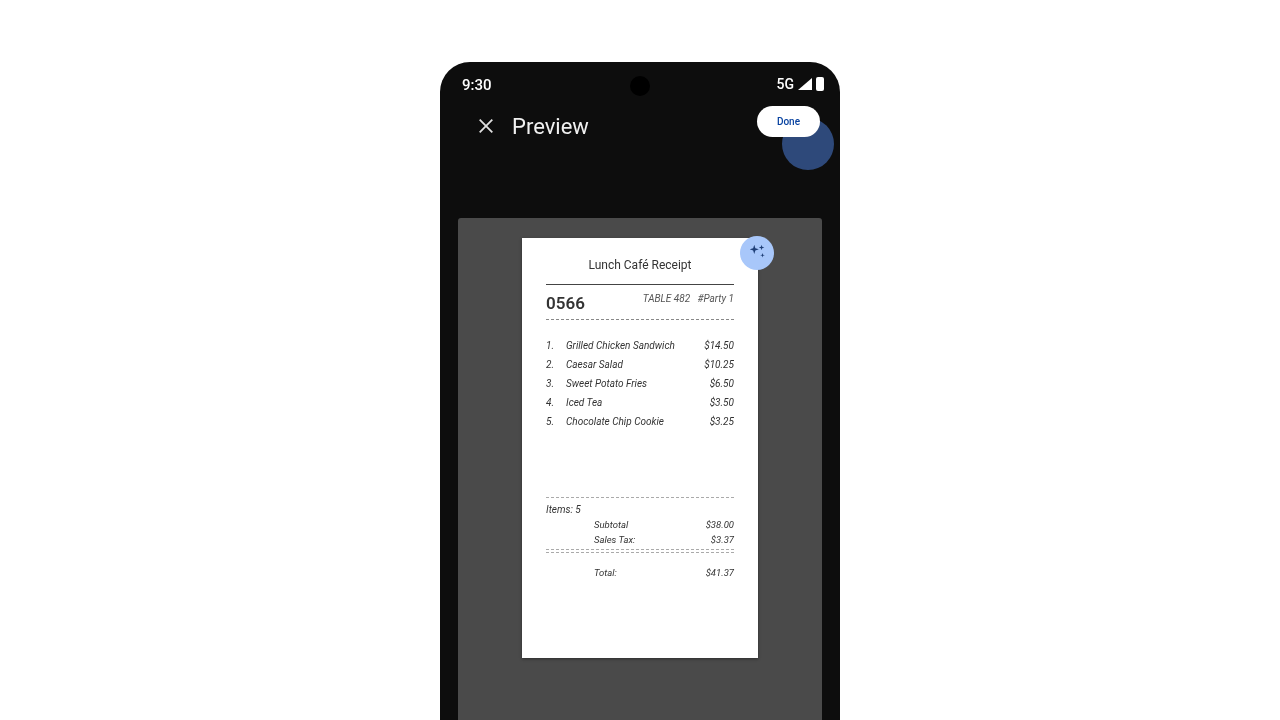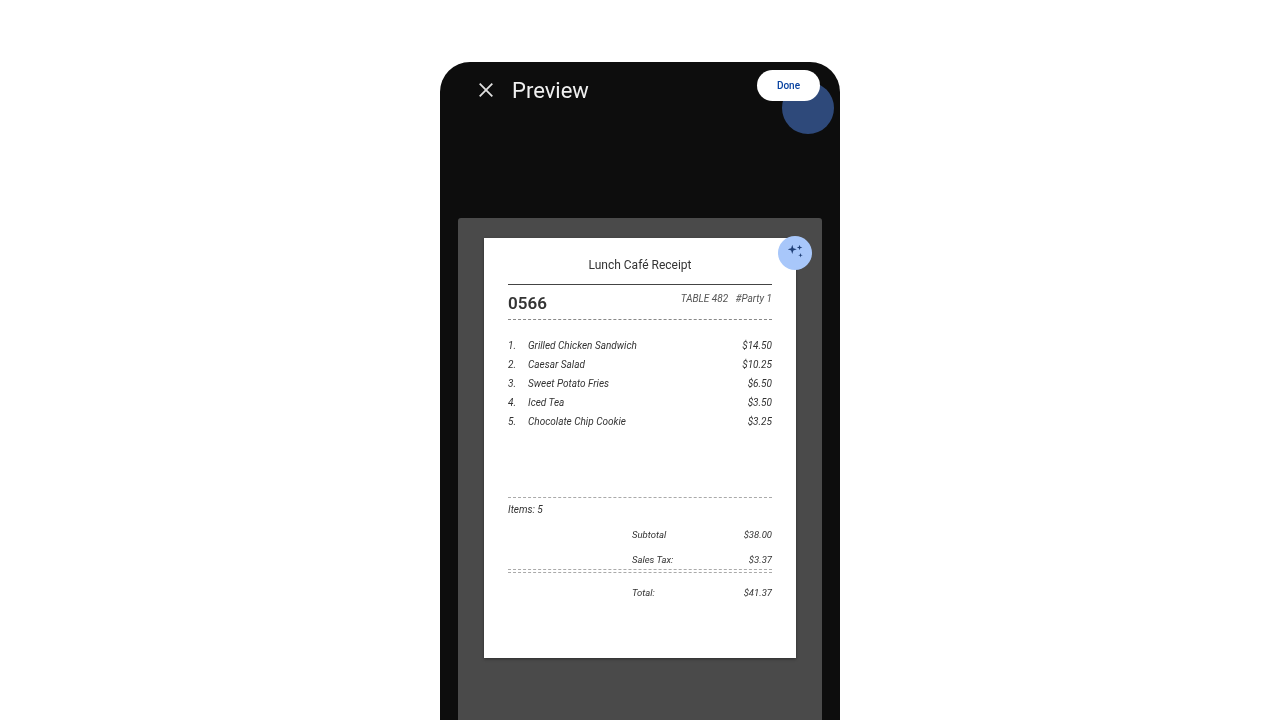--- a/index.html
+++ b/index.html
@@ -10,48 +10,57 @@
 .net{position:absolute;right:16px;top:14px;display:flex;align-items:center;gap:4px;font-size:14px}
 .tri{width:0;height:0;border-style:solid;border-width:0 0 12px 14px;border-color:transparent transparent #fff transparent}
 .bat{width:8px;height:14px;background:#fff;border-radius:2px}
 .hdr{position:relative;height:56px;display:flex;align-items:center;padding:0 32px;color:#fff}
 .x{width:28px;height:28px;display:flex;align-items:center;justify-content:center;cursor:pointer}
 .x svg{width:18px;height:18px;stroke:#e0e0e0;stroke-width:2}
 .title{font-size:22px;font-weight:400;margin-left:12px;color:#f0f0f0}
 .done{position:absolute;right:20px;top:8px;background:#ffffff;color:#0842a0;font-size:10px;font-weight:500;padding:10px 20px;border-radius:999px;cursor:pointer;z-index:2}
 .tap{position:absolute;right:6px;top:20px;width:52px;height:52px;border-radius:50%;background:#4a7bd6;opacity:.55;z-index:1;pointer-events:none}
 .canvas{position:absolute;left:18px;right:18px;top:156px;bottom:0;background:#4a4a4a;border-radius:3px;overflow:hidden}
-.paper{position:absolute;left:50%;top:20px;transform:translateX(-50%);width:312px;height:420px;background:#fff;font-size:10px;color:#333;box-shadow:0 1px 3px rgba(0,0,0,.4)}
+.paper{position:absolute;left:50%;top:20px;transform:translateX(-50%);width:236px;height:420px;background:#fff;font-size:10px;color:#333;box-shadow:0 1px 3px rgba(0,0,0,.4)}
 .spark{position:absolute;right:-16px;top:-2px;width:34px;height:34px;border-radius:50%;background:#a8c7fa;display:flex;align-items:center;justify-content:center;cursor:pointer}
 .spark svg{width:22px;height:22px}
 .rinner{padding:20px 24px 0 24px;font-style:italic}
 .rtitle{text-align:center;font-style:normal;font-size:12px;margin-bottom:12px}
 .hr{height:1px;background:#444}
 .row1{display:flex;justify-content:space-between;align-items:flex-start;margin-top:8px}
 .big{font-size:17px;font-weight:600;font-style:normal}
 .meta{font-size:10px;color:#555}
 .dash{border-top:1px dashed #888;margin-top:6px}
 .dash2{border-top:1px dashed #aaa;margin-top:2px}
 .dbl{border-top:1px dashed #aaa}
 .items{margin-top:20px}
 .line{display:flex;font-size:10px;margin-bottom:8px}
 .num{width:20px}
 .nm{flex:1}
 .pr{text-align:right}
 .spacer{height:60px}
 .ic{font-size:10px;margin-top:6px}
-.srow{display:flex;justify-content:flex-end;font-size:9.5px;margin-top:14px}
+.srow{display:flex;justify-content:flex-end;font-size:9.5px;margin-top:4px}
 .slab{width:80px}
 .sval{width:60px;text-align:right}
 .tot{margin-top:14px}
 </style>
 </head>
 <body>
 
 <div class="phone">
+  <div class="status">
+    <div class="clock">9:30</div>
+    <div class="cam"></div>
+    <div class="net">
+      <span>5G</span>
+      <div class="tri"></div>
+      <div class="bat"></div>
+    </div>
+  </div>
 
   <div class="hdr">
     <div class="x">
       <svg viewBox="0 0 20 20">
           <path d="M3 3l14 14M17 3L3 17" fill="none"></path>
         </svg>
     </div>
     <div class="title">Preview</div>
     <div class="tap"></div>
     <div class="done">Done</div>

